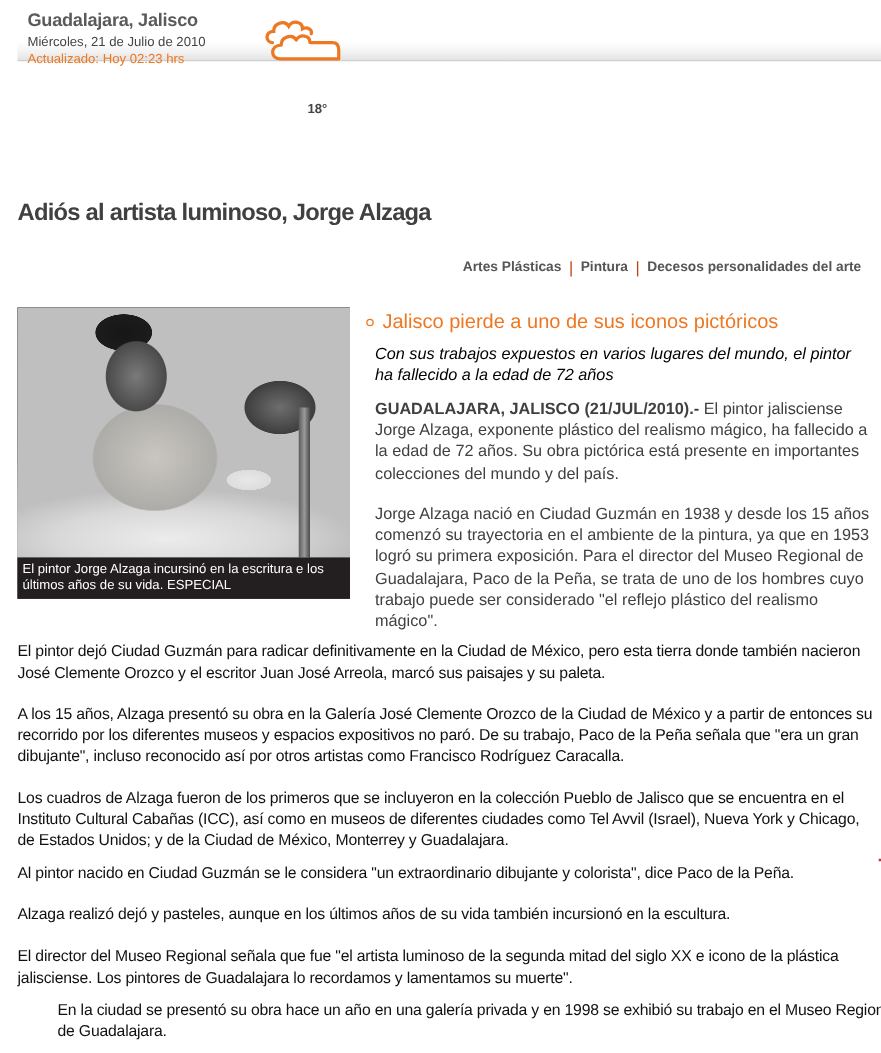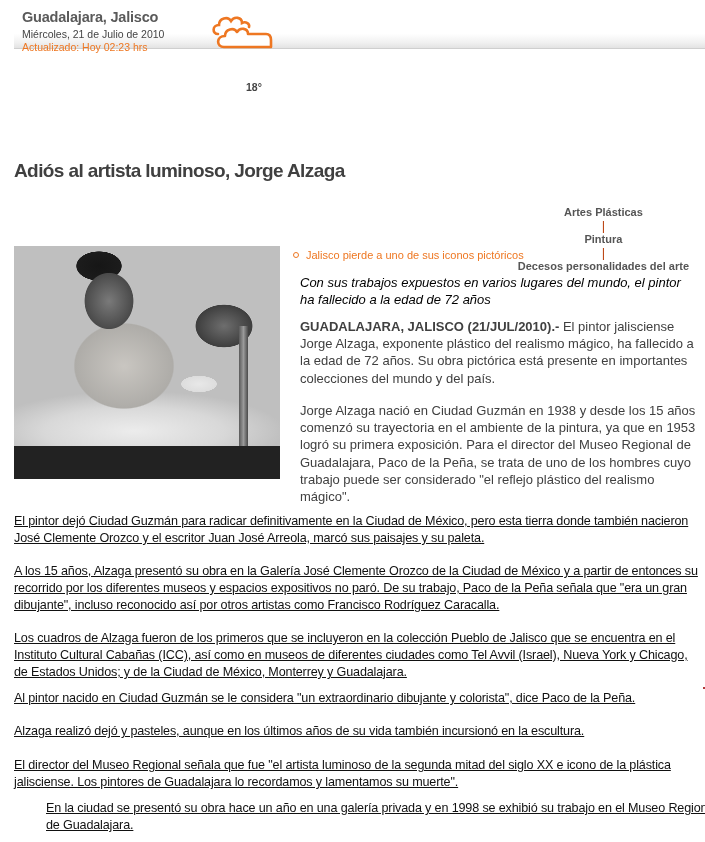--- a/index.html
+++ b/index.html
@@ -18,21 +18,21 @@
     .weather-temp { position: absolute; left: 36px; top: 21px; font-size: 10.5px; font-weight: bold; color: #444; margin-top: 48px; }
     .logo {
       position: absolute; right: 6px; top: 9px;
       font-family: "Liberation Serif", serif; font-weight: bold; font-size: 32px; letter-spacing: -0.5px;
       color: #111; transform: scaleY(1.02);
     }
     .logo .dot { color: #ee7722; }
 
     .title { position: absolute; left: 14px; top: 160px; font-size: 19px; font-weight: bold; color: #404040; letter-spacing: -0.6px; }
 
-    .tags { position: absolute; right: 16px; top: 206px; font-size: 11px; font-weight: bold; color: #555; display: flex; align-items: center; flex-direction: column; }
+    .tags { position: absolute; right: 16px; top: 206px; font-size: 11px; font-weight: bold; color: #555; display: flex; align-items: center; }
     .tags .sep { color: #bb4411; margin: 0 6px; font-weight: normal; font-size: 13px; }
 
     .photo {
       position: absolute; left: 14px; top: 246px; width: 266px; height: 233px;
       background: #222;
     }
     .photo-img {
       position: absolute; left: 0; top: 0; width: 266px; height: 200px;
       background:
         radial-gradient(ellipse 40px 46px at 95px 55px, #7a7a7a 0%, #4a4a4a 60%, transparent 62%),
@@ -42,31 +42,31 @@
         radial-gradient(ellipse 40px 30px at 210px 80px, #6e6e6e 0%, #3e3e3e 70%, transparent 72%),
         radial-gradient(ellipse 150px 40px at 120px 185px, #ececec 0%, #d8d8d8 60%, #bfbfbf 100%),
         linear-gradient(to bottom, #2a2a2a 0%, #3a3a3a 40%, #555 60%, #bdbdbd 75%, #e0e0e0 100%);
     }
     .photo-pole { position: absolute; left: 225px; top: 80px; width: 9px; height: 120px; background: linear-gradient(to right, #5a5a5a, #9a9a9a, #4a4a4a); }
     .photo-caption {
       position: absolute; left: 0; top: 200px; width: 266px; height: 33px;
       background: #231f20; color: #ffffff; font-size: 10.5px; line-height: 12.5px; padding: 3px 4px;
     }
 
-    .related { position: absolute; left: 292px; top: 249px; font-size: 11px; color: #ee7722; display: flex; align-items: center; text-align: right; }
+    .related { position: absolute; left: 292px; top: 249px; font-size: 16px; color: #ee7722; display: flex; align-items: center; text-align: right; }
     .related .bullet { width: 6px; height: 6px; border: 1.3px solid #ee7722; border-radius: 50%; margin-right: 7px; margin-left: 1px; }
 
     .lead { position: absolute; left: 300px; top: 274px; width: 395px; font-size: 13px; font-style: italic; line-height: 17px; color: #000000; }
 
     .col-para { position: absolute; left: 300px; width: 400px; font-size: 13px; line-height: 17.2px; color: #404040; }
     .col-para b { font-weight: bold; }
     .p1 { top: 318px; }
     .p2 { top: 402px; }
 
-    .full-para { position: absolute; left: 14px; width: 686px; font-size: 12.6px; line-height: 17px; color: #111; letter-spacing: -0.15px; text-decoration: underline; }
+    .full-para { position: absolute; left: 14px; width: 686px; font-size: 12.6px; line-height: 17px; color: #111; letter-spacing: -0.15px; }
     .p3 { top: 513px; }
     .p4 { top: 563px; }
     .p5 { top: 630px; }
     .p6 { top: 690px; }
     .p7 { top: 723px; }
     .p8 { top: 757px; }
     .p9 { top: 800px; margin-left: 32px; }
 
     .margin-mark { position: absolute; left: 703px; top: 687px; width: 2px; height: 2px; background: #b03a3a; }
   </style>
@@ -92,20 +92,21 @@
   <span>Artes Plásticas</span>
   <span class="sep">|</span>
   <span>Pintura</span>
   <span class="sep">|</span>
   <span>Decesos personalidades del arte</span>
 </div>
 
 <div class="photo">
   <div class="photo-img"></div>
   <div class="photo-pole"></div>
+  <div class="photo-caption">El pintor Jorge Alzaga incursinó en la escritura e los últimos años de su vida. ESPECIAL</div>
 </div>
 
 <div class="related">
   <span class="bullet"></span>
   <span>Jalisco pierde a uno de sus iconos pictóricos</span>
 </div>
 
 <p class="lead">Con sus trabajos expuestos en varios lugares del mundo, el pintor ha fallecido a la edad de 72 años</p>
 
 <p class="col-para p1"><b>GUADALAJARA, JALISCO (21/JUL/2010).-</b><span> El pintor jalisciense Jorge Alzaga, exponente plástico del realismo mágico, ha fallecido a la edad de 72 años. Su obra pictórica está presente en importantes colecciones del mundo y del país.</span></p>

